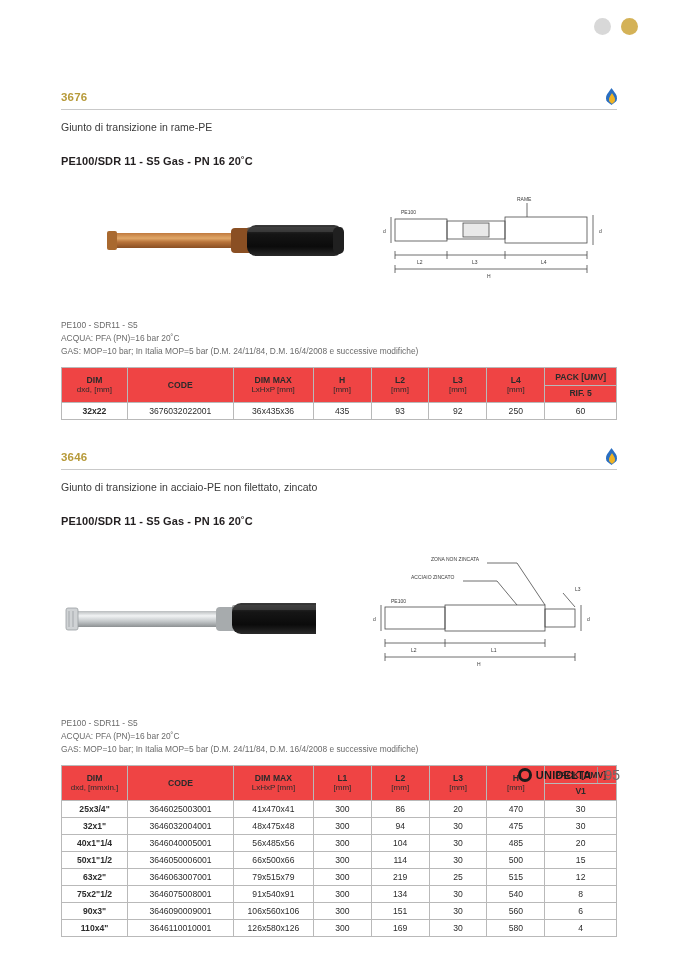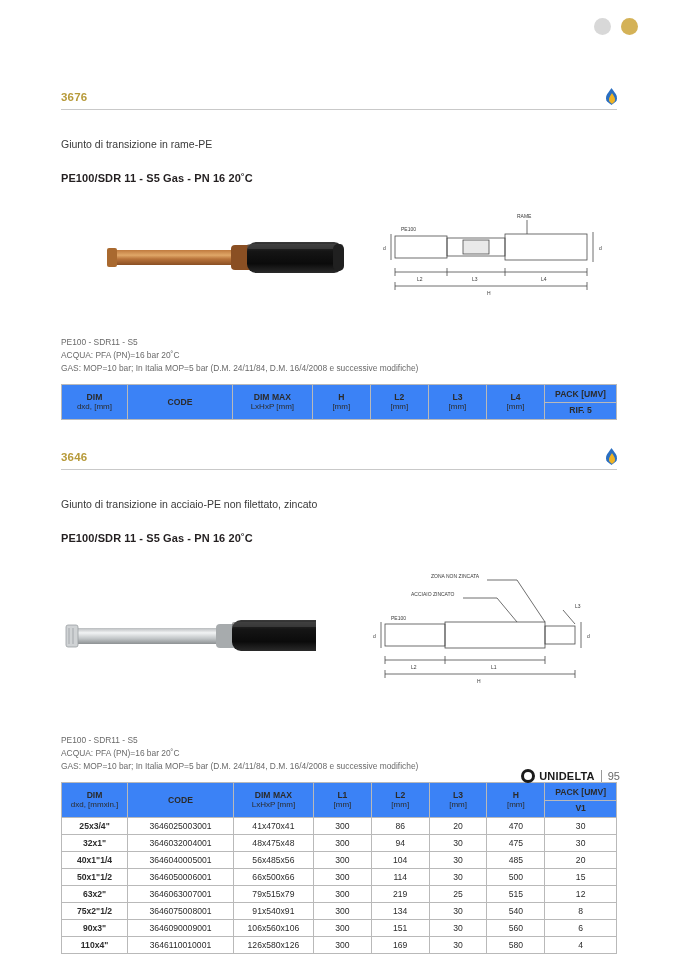--- a/index.html
+++ b/index.html
@@ -25,49 +25,49 @@
             border-bottom:1px solid #c9c9c9;padding-bottom:4px;}
   .code-num{color:#b79a3a;font-weight:bold;font-size:11.5px;letter-spacing:.2px;}
   .flame{width:11px;height:17px;position:relative;}
   .flame .b{position:absolute;left:0;top:0;width:11px;height:17px;
      background:#2b6fc1;border-radius:50% 50% 50% 50%/60% 60% 40% 40%;
      clip-path:polygon(50% 0,100% 45%,100% 75%,50% 100%,0 75%,0 45%);}
   .flame .y{position:absolute;left:3px;top:5px;width:6px;height:11px;
      background:#f0b323;border-radius:50% 50% 50% 50%/60% 60% 40% 40%;
      clip-path:polygon(50% 0,100% 45%,100% 75%,50% 100%,0 75%,0 45%);}
 
-  .desc{font-size:10.5px;color:#3a3a3a;margin-top:28px;}
+  .desc{font-size:10.5px;color:#3a3a3a;margin-top:11px;}
   .title{font-size:11px;font-weight:bold;color:#231f20;margin-top:22px;letter-spacing:.1px;}
 
   
   .media{position:relative;margin-top:14px;height:130px;}
   .photo{position:absolute;left:10px;top:0;width:280px;height:120px;}
   .tech{position:absolute;right:0;top:0;width:240px;height:120px;}
 
   
   .notes{font-size:8.4px;color:#6a6a6a;line-height:1.55;margin-top:8px;}
 
   
   table{border-collapse:collapse;width:556px;margin-top:9px;font-size:8.6px;}
   th,td{border:1px solid #b9b9b9;text-align:center;padding:0;}
-  thead th{background:#3b82f6;color:#2b2b2b;font-weight:bold;height:30px;line-height:1.25;}
+  thead th{background:#ef4444;color:#2b2b2b;font-weight:bold;height:30px;line-height:1.25;}
   thead th.two{padding:2px 0;}
   tbody td{height:16px;color:#2b2b2b;}
   tbody td.first{font-weight:bold;}
   .packhead{padding:0;}
   .packhead .top{border-bottom:1px solid #b9b9b9;height:15px;line-height:15px;}
   .packhead .bot{height:14px;line-height:14px;}
   .sub{font-weight:normal;font-size:8px;}
 
   
   .footer{position:absolute;left:0;bottom:22px;width:678px;}
   .brand{position:absolute;right:58px;bottom:0;display:flex;align-items:center;gap:6px;}
   .brand .logo{display:flex;align-items:center;gap:4px;font-size:11px;font-weight:bold;color:#1b1b1b;letter-spacing:.2px;}
   .brand .mark{width:14px;height:14px;border-radius:50%;border:3px solid #1b1b1b;box-sizing:border-box;}
-  .brand .pg{font-size:11px;color:#6a6a6a;border-left:1px solid #9a9a9a;padding-left:6px;}
+  .brand .pg{font-size:14px;color:#6a6a6a;border-left:1px solid #9a9a9a;padding-left:6px;}
 </style>
 </head>
 <body>
 
 <div class="page">
 
   <div class="top-icons">
     <span class="circ grey"></span>
     <span class="circ gold"></span>
   </div>
@@ -177,20 +177,30 @@
             <div>L4</div>
             <div class="sub">[mm]</div>
           </th>
           <th class="packhead" style="width:72px">
             <div class="top">PACK [UMV]</div>
             <div class="bot">RIF. 5</div>
           </th>
         </tr>
       </thead>
       <tbody>
+        <tr>
+          <td class="first">32x22</td>
+          <td>3676032022001</td>
+          <td>36x435x36</td>
+          <td>435</td>
+          <td>93</td>
+          <td>92</td>
+          <td>250</td>
+          <td>60</td>
+        </tr>
       </tbody>
     </table>
   </div>
 
   <div class="section" style="top:448px;">
 
     <div class="code-row">
       <span class="code-num">3646</span>
       <span class="flame">
           <span class="b"></span>

